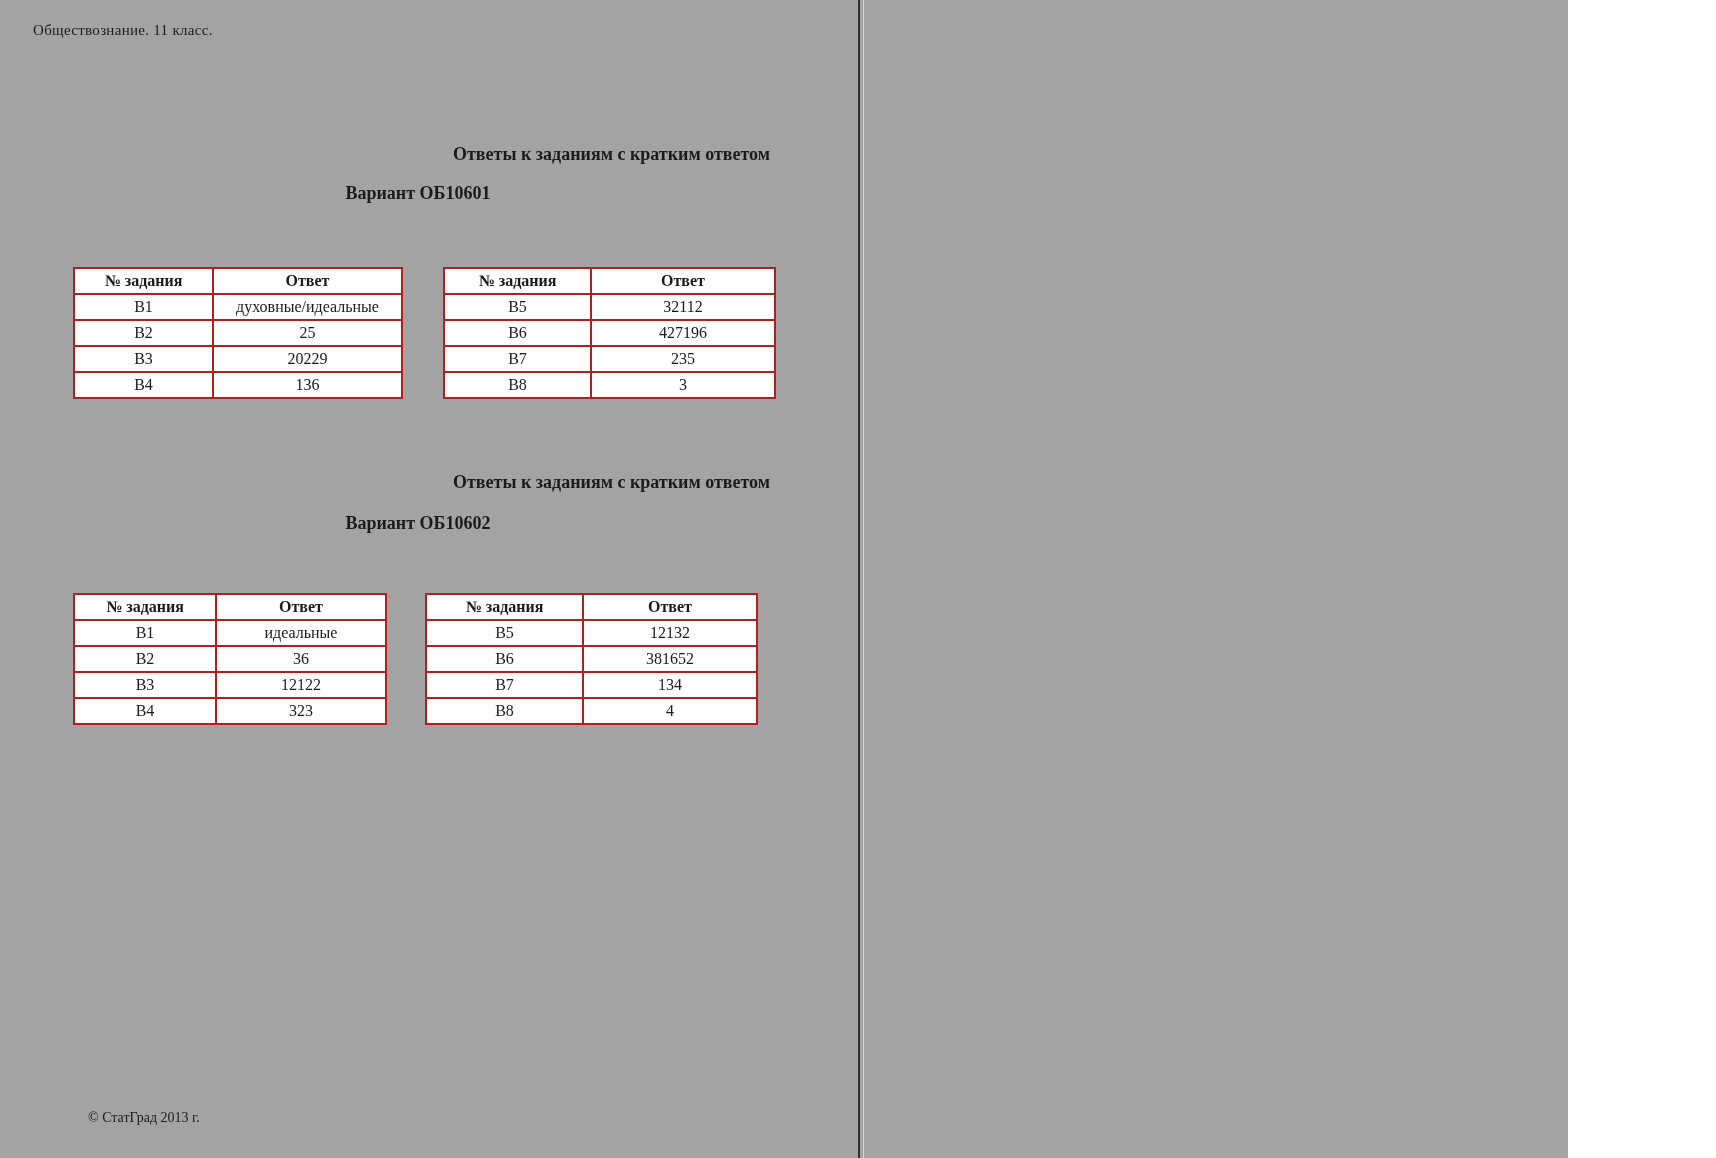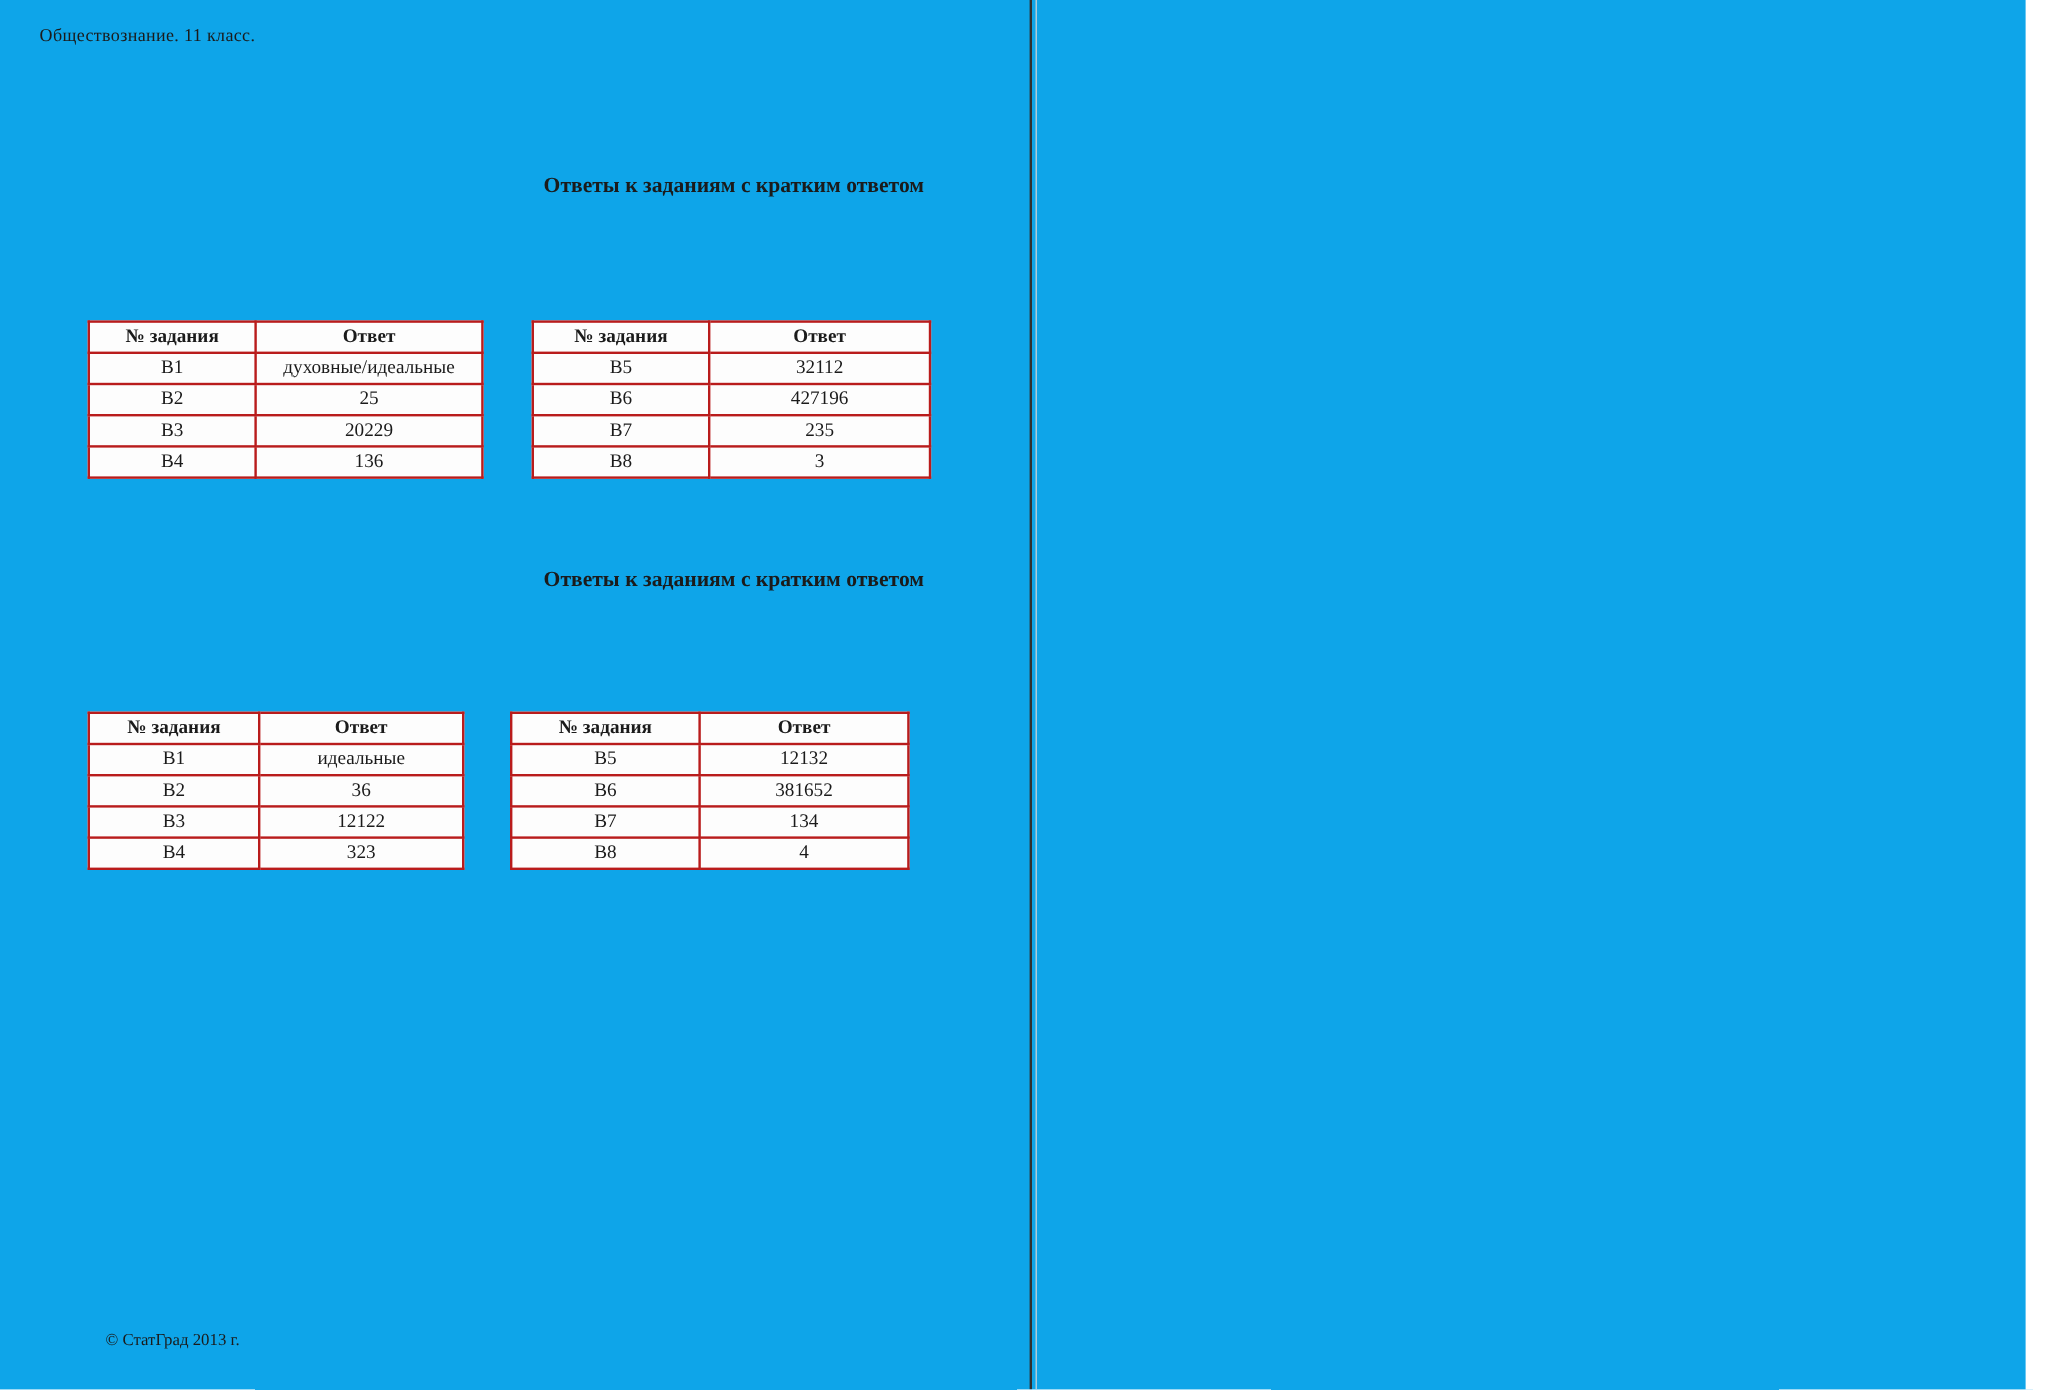--- a/index.html
+++ b/index.html
@@ -1,20 +1,20 @@
 <!DOCTYPE html>
 <html><head>
 <meta charset="utf-8">
 <style>
   html, body { margin: 0; padding: 0; background: #ffffff; }
   .screen {
     position: relative;
-    width: 1688px;
+    width: 1568px;
     height: 1158px;
-    background: #0ea5e9;
+    background: #a3a3a3;
     overflow: hidden;
     font-family: "Liberation Serif", "DejaVu Serif", serif;
     color: #1b1b1b;
   }
   .doc-header {
     position: absolute;
     left: 33px;
     top: 22px;
     font-size: 15px;
     letter-spacing: 0.3px;
@@ -83,20 +83,21 @@
   }
 </style>
 </head>
 <body>
 
 <div class="screen">
 
   <div class="doc-header">Обществознание. 11 класс.</div>
 
   <div class="section-title t1">Ответы к заданиям с кратким ответом</div>
+  <div class="variant-title v1">Вариант ОБ10601</div>
 
   <table class="answers-table s1-left">
     <colgroup>
         <col style="width:139px">
         <col>
       </colgroup>
     <tbody>
         <tr>
       <th>№ задания</th>
       <th>Ответ</th>
@@ -143,20 +144,21 @@
       <td>235</td>
     </tr>
     <tr>
       <td>В8</td>
       <td>3</td>
     </tr>
   </tbody>
     </table>
 
   <div class="section-title t2">Ответы к заданиям с кратким ответом</div>
+  <div class="variant-title v2">Вариант ОБ10602</div>
 
   <table class="answers-table s2-left">
     <colgroup>
         <col style="width:142px">
         <col>
       </colgroup>
     <tbody>
         <tr>
       <th>№ задания</th>
       <th>Ответ</th>

